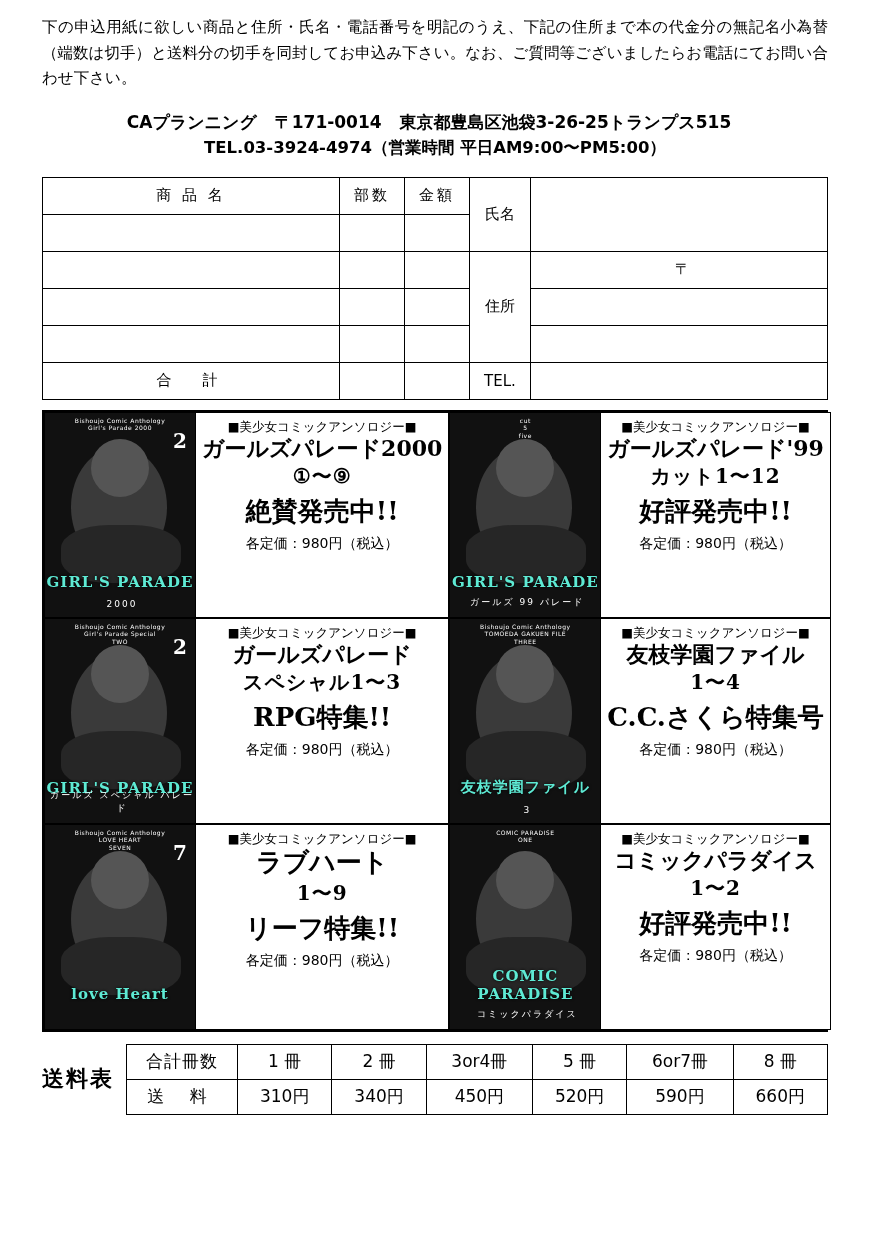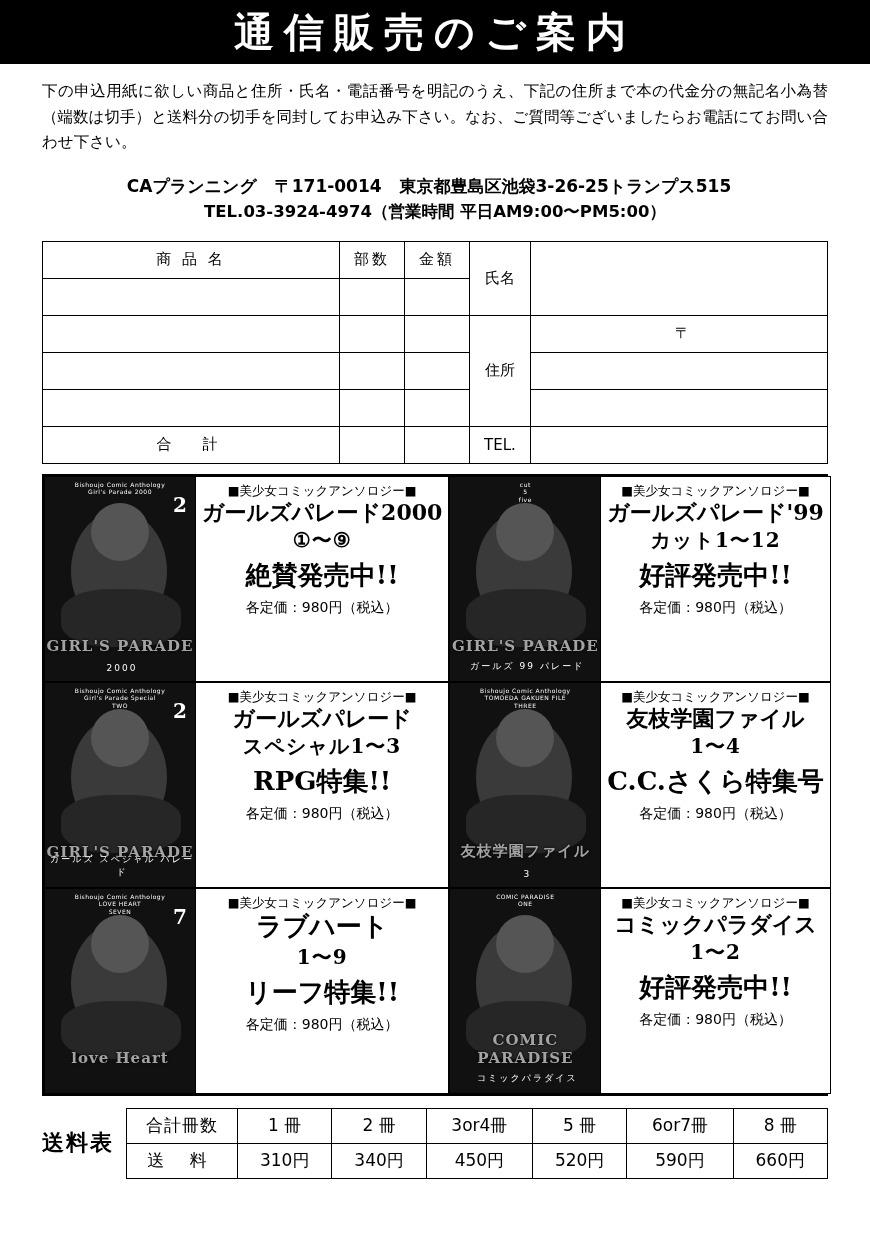--- a/index.html
+++ b/index.html
@@ -137,21 +137,21 @@
     top: 16px; right: 8px;
     color: #fff;
     font-size: 20px;
     font-weight: bold;
     font-family: "DejaVu Serif", serif;
   }
   .cover .cov-logo {
     position: absolute;
     bottom: 26px; left: 0; right: 0;
     text-align: center;
-    color: #a3a3a3;
+    color: #5eead4;
     font-size: 15px;
     font-weight: bold;
     letter-spacing: 1px;
     font-family: "DejaVu Serif", "Liberation Serif", serif;
     text-shadow: 0 0 3px #000;
   }
   .cover .cov-sub {
     position: absolute;
     bottom: 8px; left: 4px; right: 0;
     text-align: center;
@@ -245,23 +245,20 @@
     width: 108px;
     letter-spacing: 1px;
   }
   table.ship-table td.first.fee { letter-spacing: 10px; }
 </style>
 </head>
 <body>
 
 <div class="page">
 
-  <div class="banner">
-    <div class="banner-title">通信販売のご案内</div>
-  </div>
 
   <div class="intro">
     <p>下の申込用紙に欲しい商品と住所・氏名・電話番号を明記のうえ、下記の住所まで本の代金分の無記名小為替（端数は切手）と送料分の切手を同封してお申込み下さい。なお、ご質問等ございましたらお電話にてお問い合わせ下さい。</p>
   </div>
 
   <div class="contact">
     <div class="line1">
       <span>CAプランニング</span>
       <span>〒171-0014</span>
       <span>東京都豊島区池袋3-26-25トランプス515</span>

